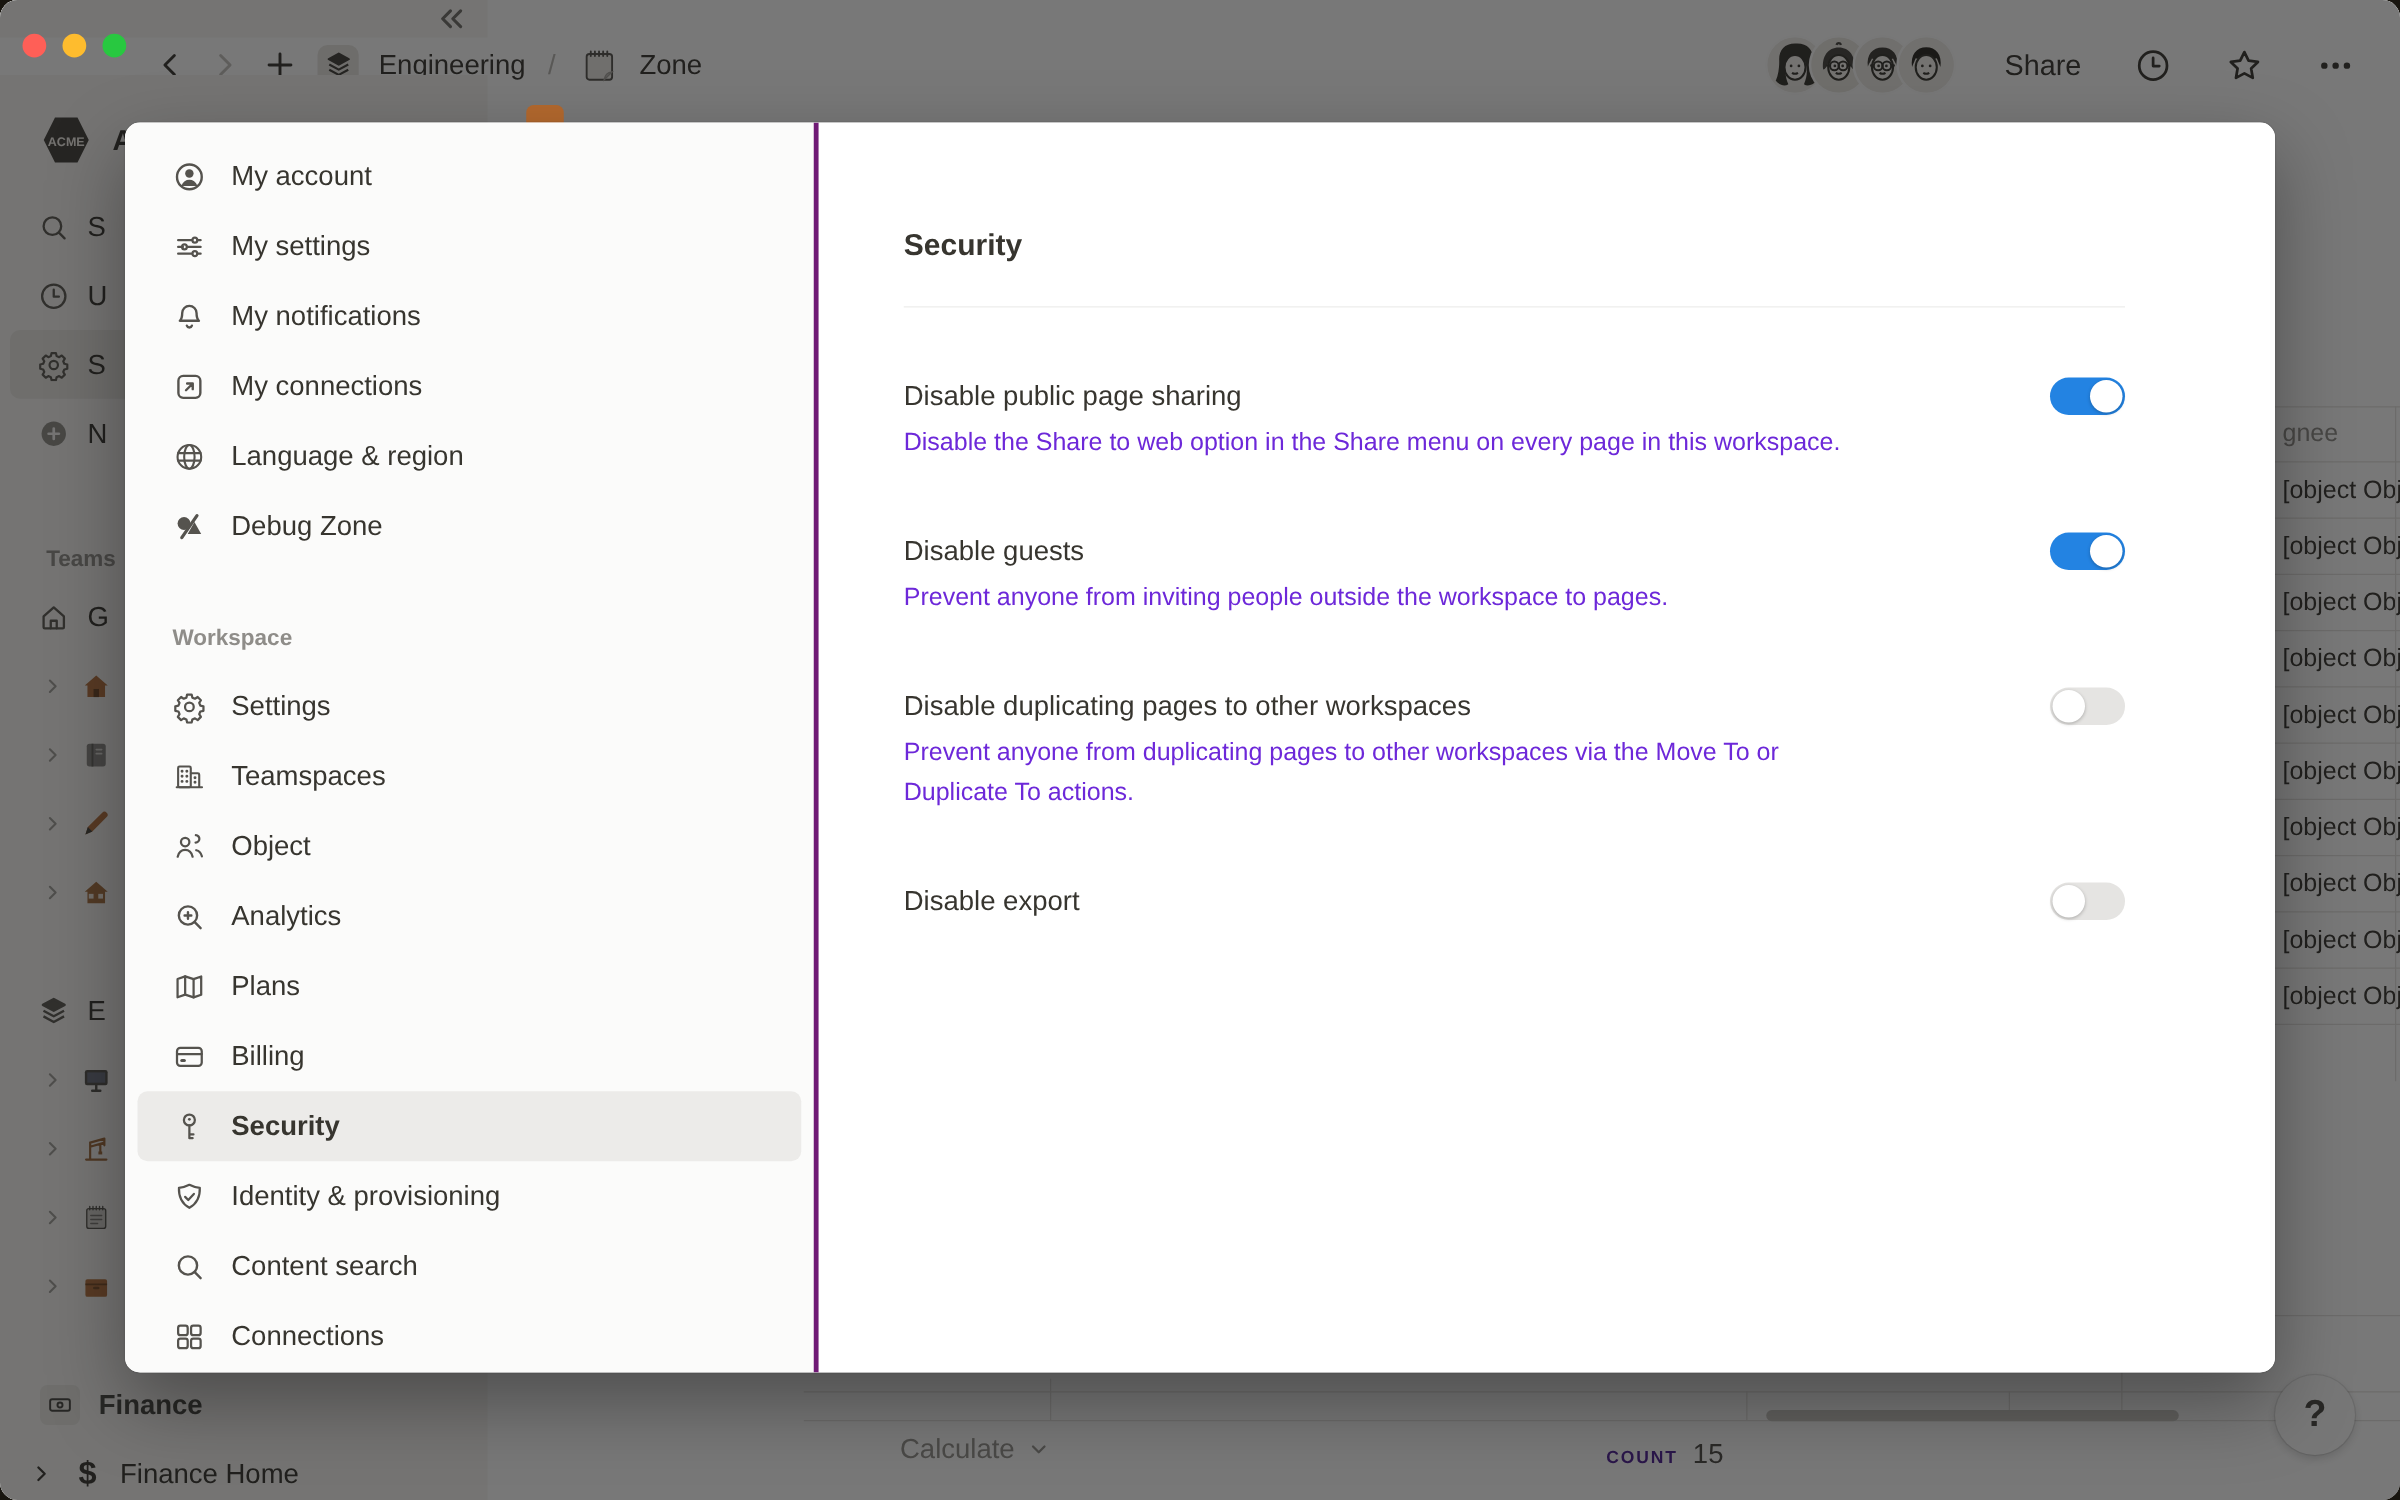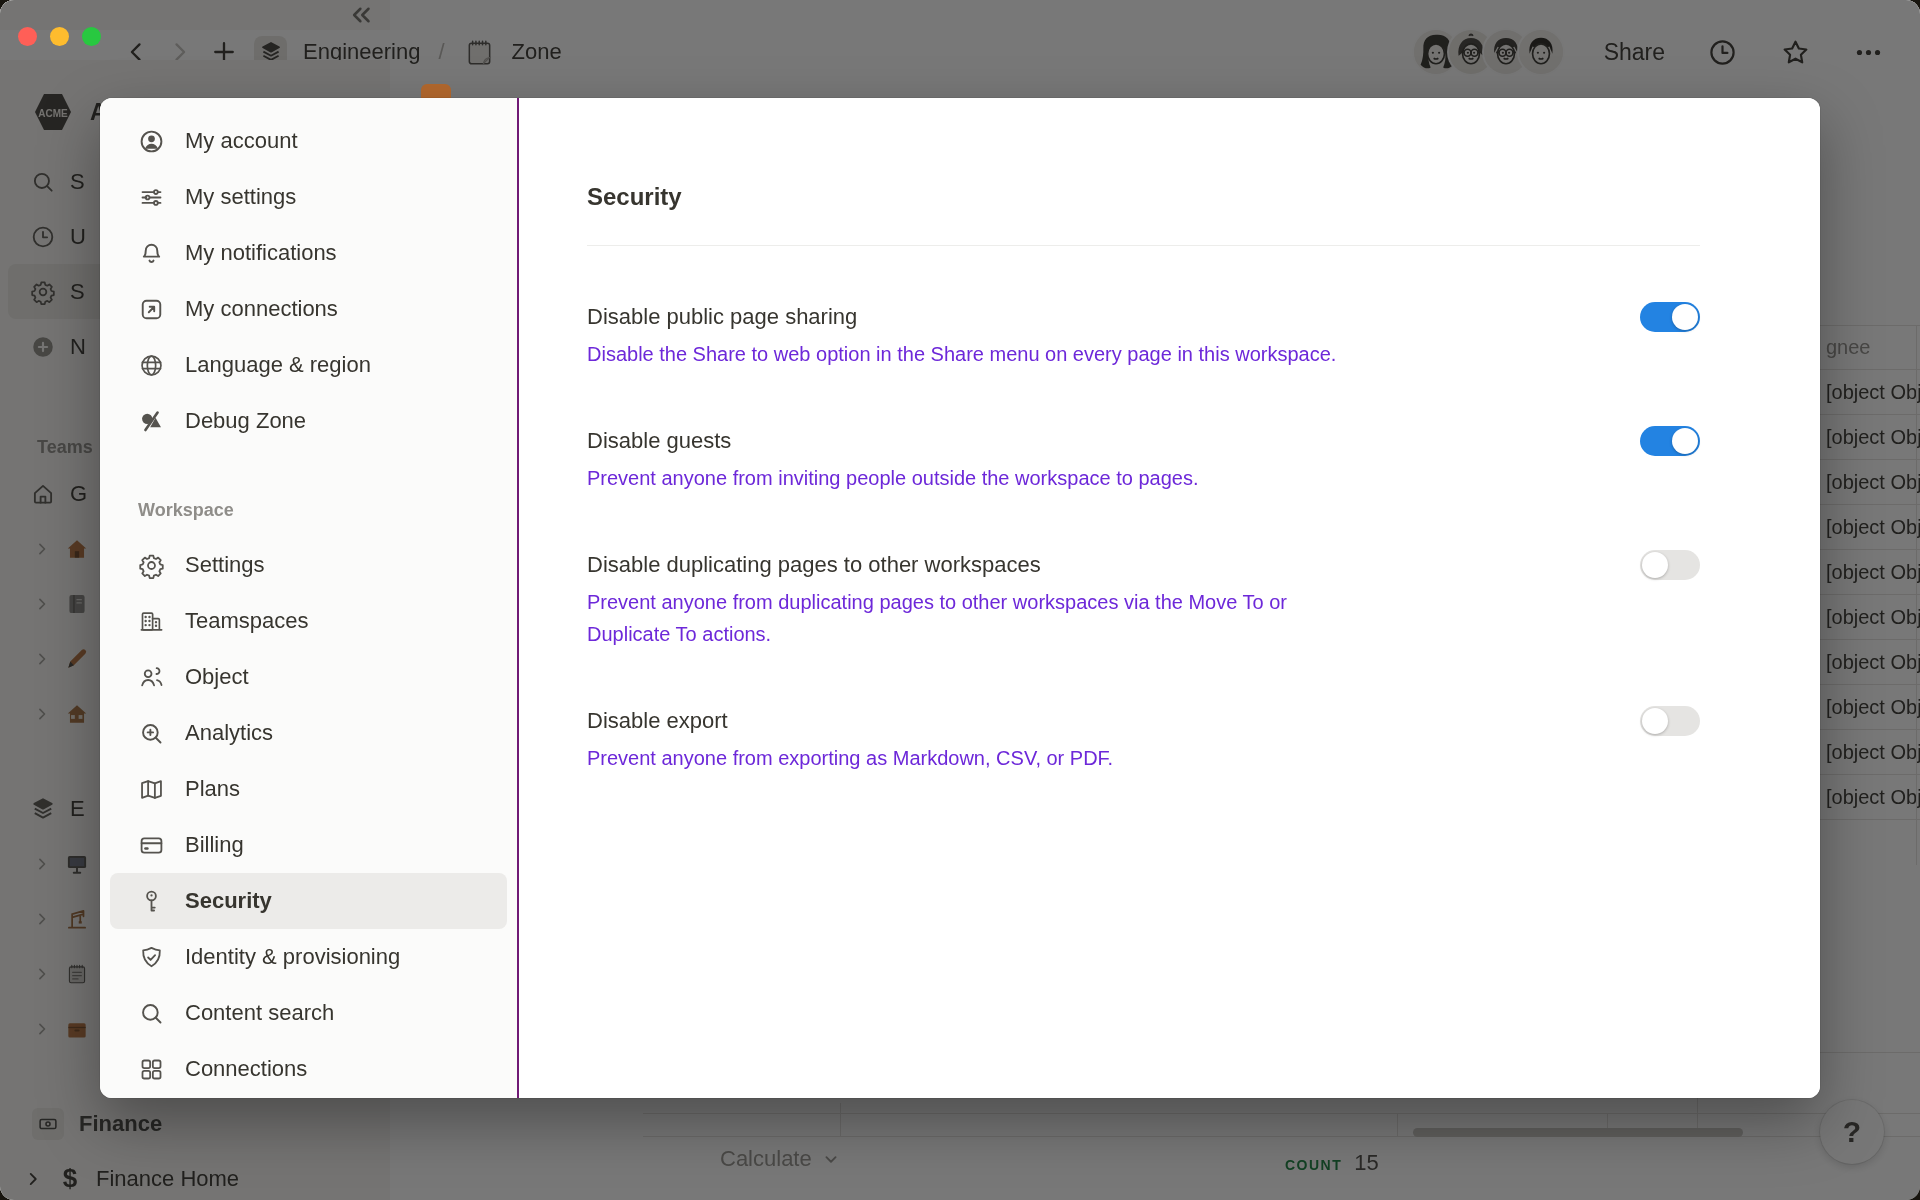--- a/index.html
+++ b/index.html
@@ -46,35 +46,35 @@
 
   
   .strip{position:absolute;left:1820px;top:325px;width:100px;}
   .striprow{height:45px;box-sizing:border-box;border-bottom:1px solid #e3e1de;display:flex;align-items:center;padding-left:6px;font-size:20px;color:#37352f;overflow:hidden;white-space:nowrap;}
   .striprow.hdr{color:#8f8d89;border-top:1px solid #e3e1de;}
   .vline{position:absolute;width:1px;background:#e3e1de;}
   .hline{position:absolute;height:1px;background:#e3e1de;}
   .calc{position:absolute;left:720px;top:1146px;display:flex;align-items:center;gap:8px;font-size:22px;color:#94928d;}
   .calc .dn{width:22px;height:22px;color:#94928d;}
   .count{position:absolute;left:1285px;top:1150px;display:flex;align-items:baseline;gap:12px;}
-  .count .cl{font-size:14px;letter-spacing:1.5px;color:#15803d;font-weight:700;}
+  .count .cl{font-size:14px;letter-spacing:1.5px;color:#4c1d95;font-weight:700;}
   .count .cv{font-size:22px;color:#4a4843;}
   .thumb{position:absolute;left:1413px;top:1128px;width:330px;height:9px;border-radius:5px;background:#c9c7c3;}
   .help{position:absolute;left:1820px;top:1100px;width:64px;height:64px;border-radius:50%;background:#fdfdfc;box-shadow:0 0 0 1px rgba(0,0,0,.09),0 3px 8px rgba(0,0,0,.16);display:flex;align-items:center;justify-content:center;font-size:30px;font-weight:700;color:#46443f;}
 
   
   .dim{position:absolute;inset:0;background:rgba(18,18,18,0.57);}
 
   
   .tl{position:absolute;top:27px;width:19px;height:19px;border-radius:50%;}
   .badge{position:absolute;left:421px;top:84px;width:30px;height:22px;border-radius:6px;}
 
   
   .modal{position:absolute;left:100px;top:98px;width:1720px;height:1000px;background:#fff;border-radius:12px;box-shadow:0 0 0 1px rgba(0,0,0,.06),0 24px 60px rgba(0,0,0,.35);display:flex;overflow:hidden;}
-  .msb{width:419px;flex:0 0 auto;background:#fbfbfa;border-right:2px solid #701a75;box-sizing:border-box;padding-top:15px;overflow:hidden;}
+  .msb{width:555px;flex:0 0 auto;background:#fbfbfa;border-right:4px solid #701a75;box-sizing:border-box;padding-top:15px;overflow:hidden;}
   .mrow{height:56px;display:flex;align-items:center;gap:20px;margin:0 10px;border-radius:8px;box-sizing:border-box;padding-left:28px;font-size:22px;color:#37352f;white-space:nowrap;cursor:pointer;}
   .mrow .ic27{width:27px;height:27px;color:#55534e;flex:0 0 auto;}
   .mrow.active{background:#ecebe9;font-weight:700;}
   .mlabel{margin-top:46px;margin-bottom:12px;height:30px;display:flex;align-items:center;padding-left:38px;font-size:18px;font-weight:700;color:#8f8d89;}
   .mcontent{flex:1;box-sizing:border-box;padding:84px 120px 0 68px;background:#fff;}
   .mtitle{font-size:24px;line-height:29px;font-weight:700;color:#37352f;}
   .mdivider{height:1px;background:#ededeb;margin-top:34px;}
   .srow{display:flex;}
   .srow:nth-child(1){margin-top:42px;}
   .srow:nth-child(n+2){margin-top:56px;}
@@ -648,21 +648,20 @@
             <div class="stitle">Disable duplicating pages to other workspaces</div>
             <div class="sdesc">Prevent anyone from duplicating pages to other workspaces via the Move To or Duplicate To actions.</div>
           </div>
           <div class="tg" style="background: rgb(229, 228, 226);">
             <span class="knob"></span>
           </div>
         </div>
         <div class="srow">
           <div class="stext">
             <div class="stitle">Disable export</div>
-            <div class="sdesc">Prevent anyone from exporting as Markdown, CSV, or PDF.</div>
           </div>
           <div class="tg" style="background: rgb(229, 228, 226);">
             <span class="knob"></span>
           </div>
         </div>
     </div>
   </div>
 
 </div>
 

